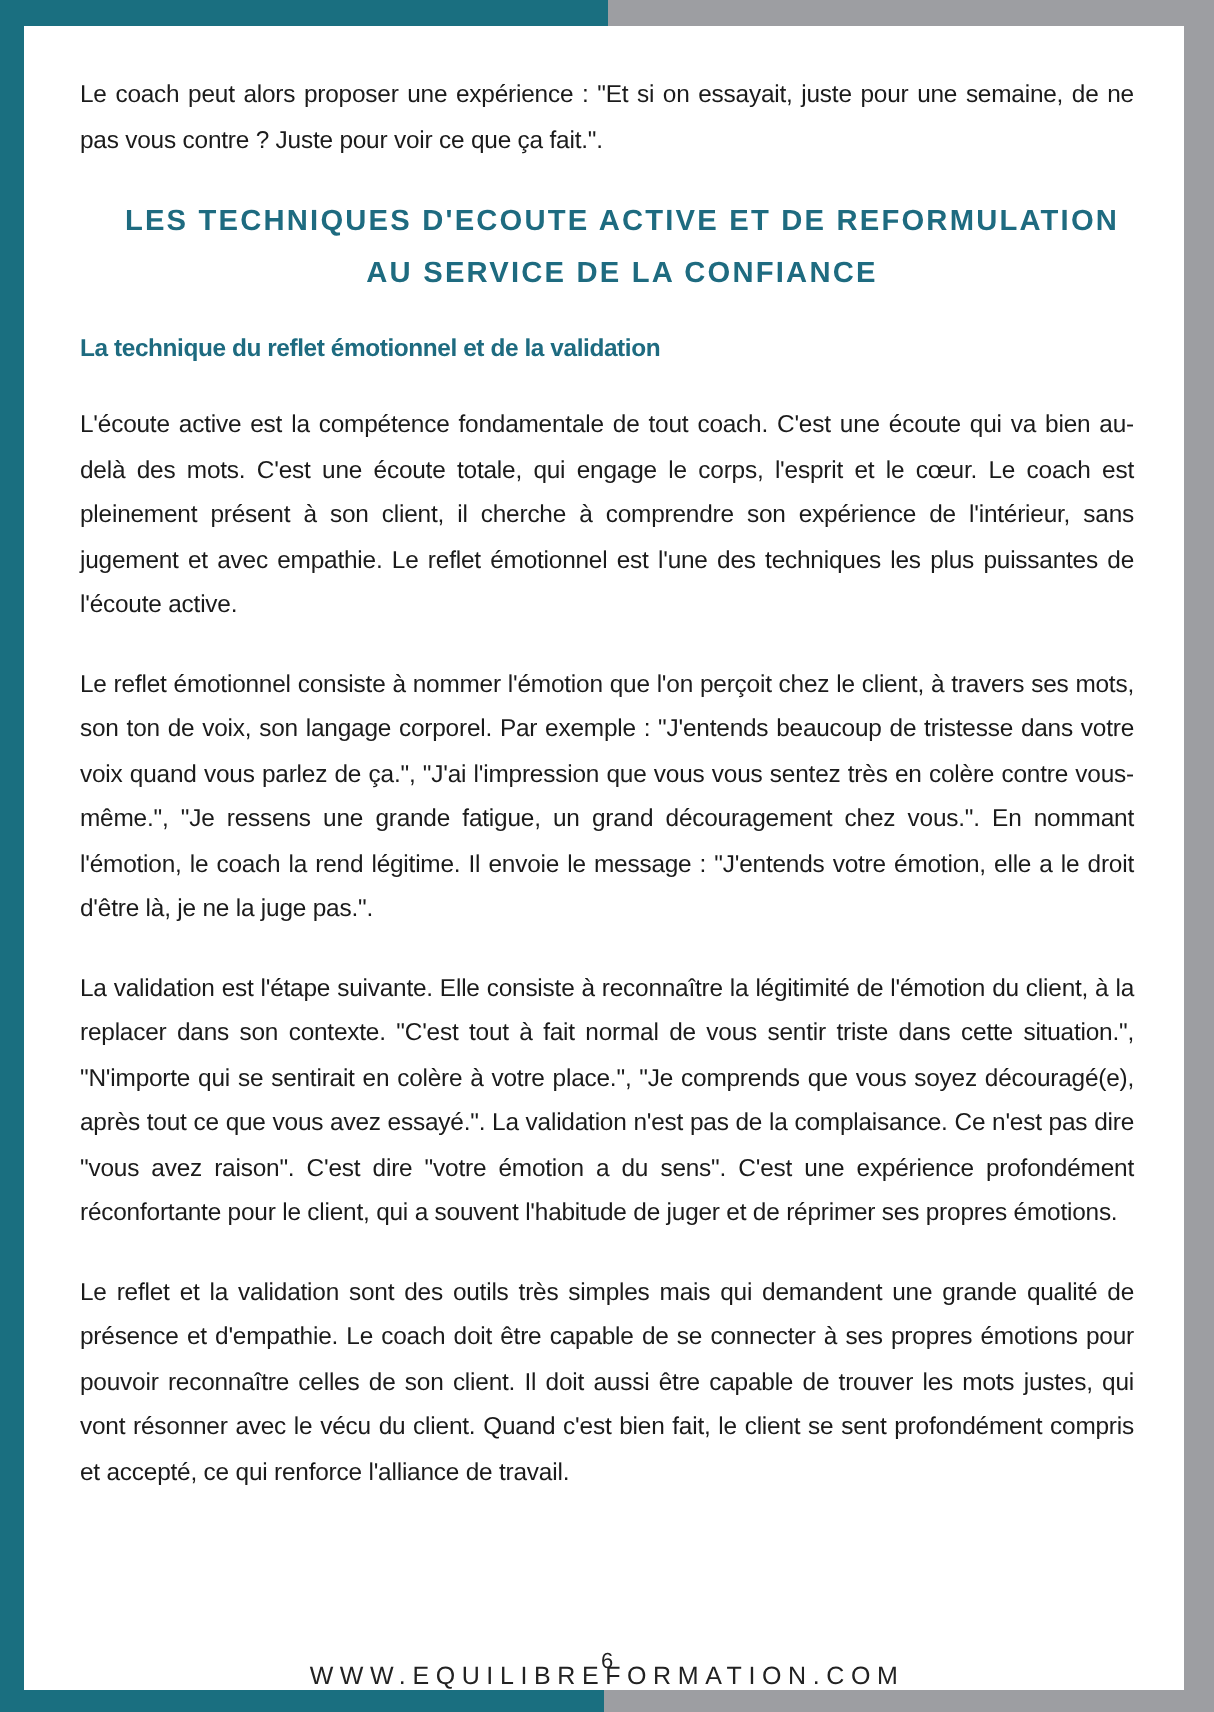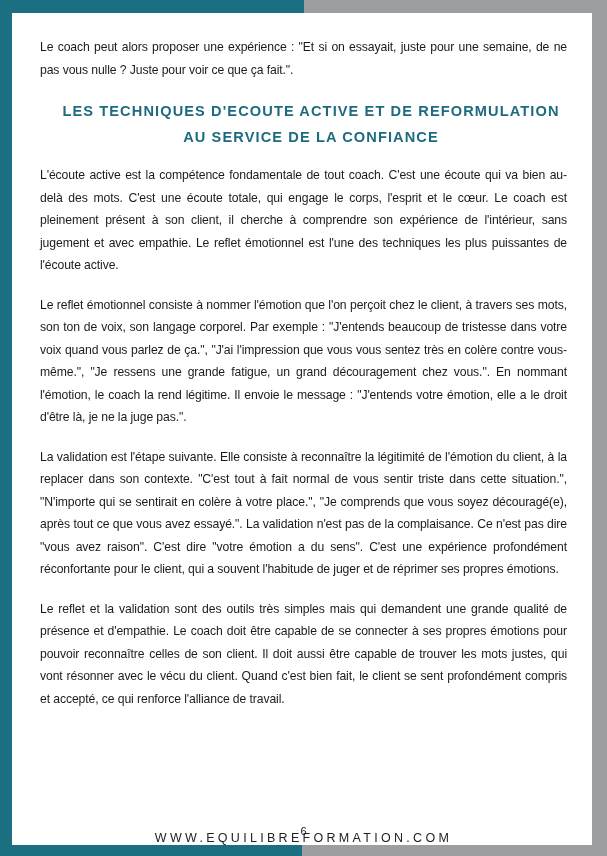--- a/index.html
+++ b/index.html
@@ -93,24 +93,25 @@
 <body>
 
 <div class="frame-top-teal"></div>
 <div class="frame-top-gray"></div>
 <div class="frame-left"></div>
 <div class="frame-right"></div>
 <div class="frame-bottom-teal"></div>
 <div class="frame-bottom-gray"></div>
 
 <div class="page">
-  <p class="para">Le coach peut alors proposer une expérience : "Et si on essayait, juste pour une semaine, de ne pas vous nulle ? Juste pour voir ce que ça fait.".</p>
+  <p class="para">Le coach peut alors proposer une expérience : "Et si on essayait, juste pour une semaine, de ne pas vous contre ? Juste pour voir ce que ça fait.".</p>
 
   <h2 class="section-title">LES TECHNIQUES D'ECOUTE ACTIVE ET DE REFORMULATION AU SERVICE DE LA CONFIANCE</h2>
 
+  <h3 class="subheading">La technique du reflet émotionnel et de la validation</h3>
 
   <p class="para">L'écoute active est la compétence fondamentale de tout coach. C'est une écoute qui va bien au-delà des mots. C'est une écoute totale, qui engage le corps, l'esprit et le cœur. Le coach est pleinement présent à son client, il cherche à comprendre son expérience de l'intérieur, sans jugement et avec empathie. Le reflet émotionnel est l'une des techniques les plus puissantes de l'écoute active.</p>
   <p class="para">Le reflet émotionnel consiste à nommer l'émotion que l'on perçoit chez le client, à travers ses mots, son ton de voix, son langage corporel. Par exemple : "J'entends beaucoup de tristesse dans votre voix quand vous parlez de ça.", "J'ai l'impression que vous vous sentez très en colère contre vous-même.", "Je ressens une grande fatigue, un grand découragement chez vous.". En nommant l'émotion, le coach la rend légitime. Il envoie le message : "J'entends votre émotion, elle a le droit d'être là, je ne la juge pas.".</p>
   <p class="para">La validation est l'étape suivante. Elle consiste à reconnaître la légitimité de l'émotion du client, à la replacer dans son contexte. "C'est tout à fait normal de vous sentir triste dans cette situation.", "N'importe qui se sentirait en colère à votre place.", "Je comprends que vous soyez découragé(e), après tout ce que vous avez essayé.". La validation n'est pas de la complaisance. Ce n'est pas dire "vous avez raison". C'est dire "votre émotion a du sens". C'est une expérience profondément réconfortante pour le client, qui a souvent l'habitude de juger et de réprimer ses propres émotions.</p>
   <p class="para">Le reflet et la validation sont des outils très simples mais qui demandent une grande qualité de présence et d'empathie. Le coach doit être capable de se connecter à ses propres émotions pour pouvoir reconnaître celles de son client. Il doit aussi être capable de trouver les mots justes, qui vont résonner avec le vécu du client. Quand c'est bien fait, le client se sent profondément compris et accepté, ce qui renforce l'alliance de travail.</p>
 </div>
 
 <div class="footer-url">WWW.EQUILIBREFORMATION.COM</div>
 <div class="footer-page">6</div>
 

